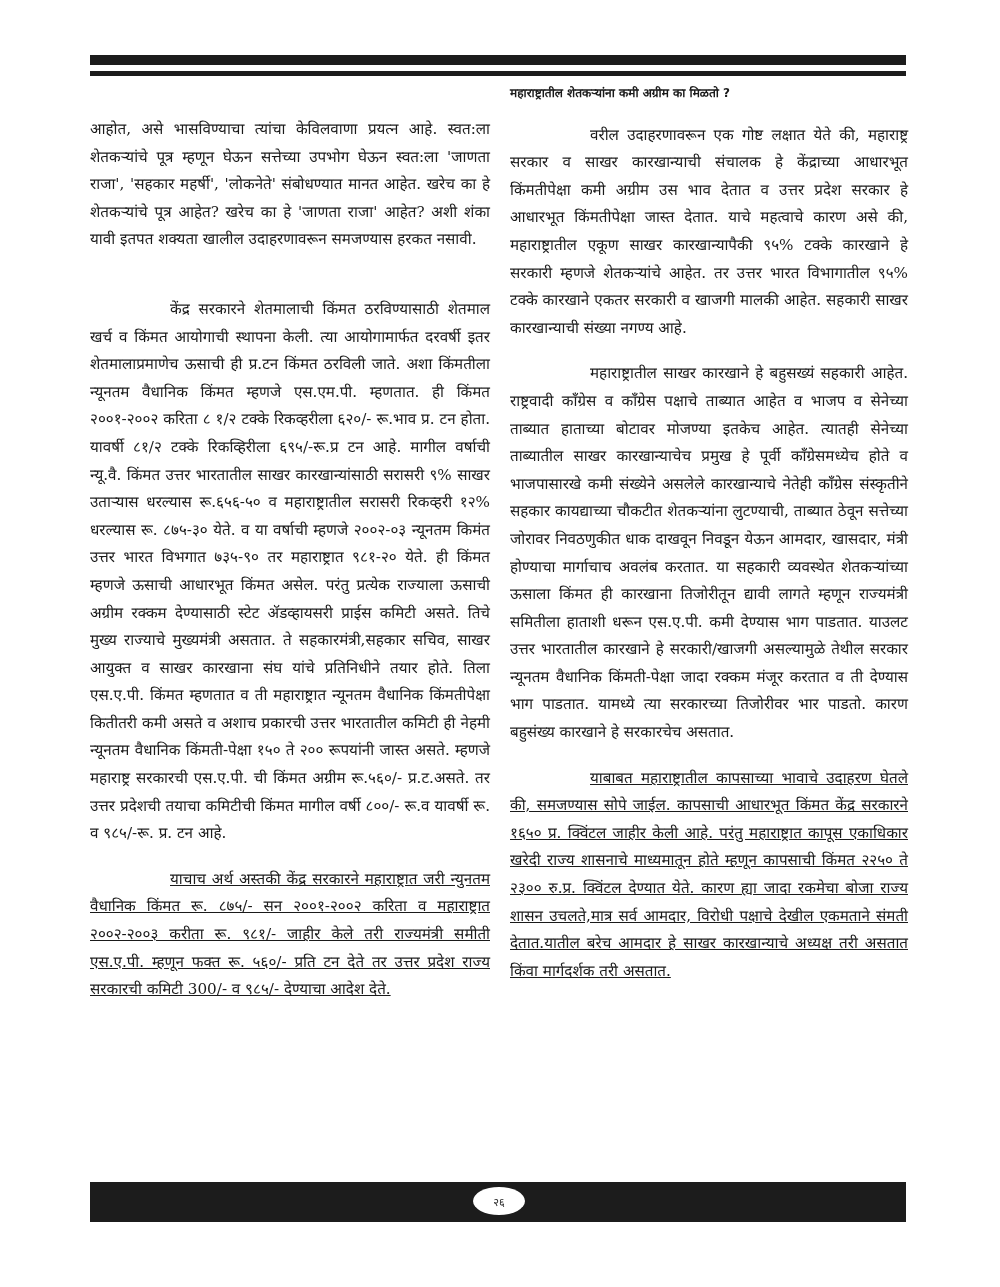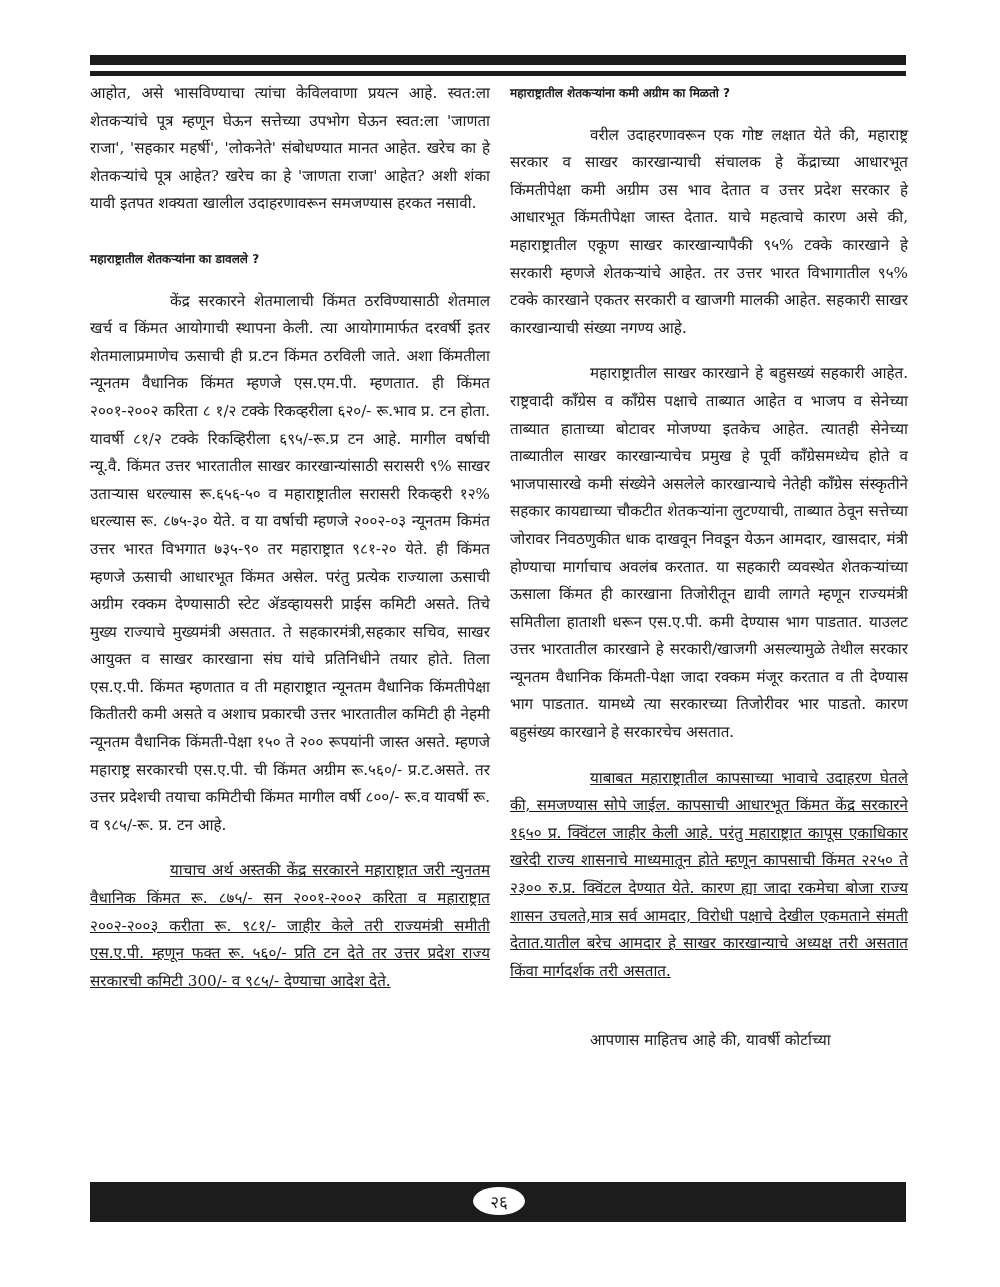--- a/index.html
+++ b/index.html
@@ -5,50 +5,48 @@
   html, body { margin: 0; padding: 0; background: #ffffff; }
   body { width: 1000px; height: 1287px; position: relative; overflow: hidden;
          font-family: "DejaVu Serif", "Liberation Serif", serif; color: #1a1a1a; }
   .bar-thick { position: absolute; left: 90px; top: 55px; width: 816px; height: 10px; background: #1c1c1c; }
   .bar-thin  { position: absolute; left: 90px; top: 71px; width: 816px; height: 5px; background: #1c1c1c; }
   .col { position: absolute; top: 80px; width: 400px; font-size: 15.2px; line-height: 27.6px; text-align: justify; }
   .col-left { left: 90px; }
   .col-right { left: 510px; width: 398px; }
   .col p { margin: 0; }
   .col p.indent { text-indent: 80px; margin-top: 14px; }
-  .col p.cont { text-indent: 0; }
+  .col p.cont { text-indent: 0; margin-top: 36px; }
   .col p.last { text-align-last: left; text-decoration: underline; }
   .col h2 { margin: 0; font-size: 12px; font-weight: bold; line-height: 27.6px; font-family: "DejaVu Sans", "Liberation Sans", sans-serif; }
   .gap-l { height: 28px; }
   .gap-s { height: 4px; }
   .footer { position: absolute; left: 90px; top: 1182px; width: 816px; height: 40px; background: #1c1c1c; }
   .page-num { position: absolute; left: 473px; top: 1187px; width: 52px; height: 28px; background: #ffffff;
               border-radius: 50%; display: flex; align-items: center; justify-content: center;
-              font-size: 17px; font-family: "DejaVu Sans", sans-serif; color: #1c1c1c; }
+              font-size: 11px; font-family: "DejaVu Sans", sans-serif; color: #1c1c1c; }
 </style>
 </head>
 <body>
 
 <div class="bar-thick"></div>
 <div class="bar-thin"></div>
 
 <div class="col col-left">
   <p class="cont">आहोत, असे भासविण्याचा त्यांचा केविलवाणा प्रयत्न आहे. स्वत:ला शेतकऱ्यांचे पूत्र म्हणून घेऊन सत्तेच्या उपभोग घेऊन स्वत:ला 'जाणता राजा', 'सहकार महर्षी', 'लोकनेते' संबोधण्यात मानत आहेत. खरेच का हे शेतकऱ्यांचे पूत्र आहेत? खरेच का हे 'जाणता राजा' आहेत? अशी शंका यावी इतपत शक्यता खालील उदाहरणावरून समजण्यास हरकत नसावी.</p>
   <div class="gap-l"></div>
-  <h2>महाराष्ट्रातील शेतकऱ्यांना का डावलले ?</h2>
   <p class="indent">केंद्र सरकारने शेतमालाची किंमत ठरविण्यासाठी शेतमाल खर्च व किंमत आयोगाची स्थापना केली. त्या आयोगामार्फत दरवर्षी इतर शेतमालाप्रमाणेच ऊसाची ही प्र.टन किंमत ठरविली जाते. अशा किंमतीला न्यूनतम वैधानिक किंमत म्हणजे एस.एम.पी. म्हणतात. ही किंमत २००१-२००२ करिता ८ १/२ टक्के रिकव्हरीला ६२०/- रू.भाव प्र. टन होता. यावर्षी ८१/२ टक्के रिकव्हिरीला ६९५/-रू.प्र टन आहे. मागील वर्षाची न्यू.वै. किंमत उत्तर भारतातील साखर कारखान्यांसाठी सरासरी ९% साखर उताऱ्यास धरल्यास रू.६५६-५० व महाराष्ट्रातील सरासरी रिकव्हरी १२% धरल्यास रू. ८७५-३० येते. व या वर्षाची म्हणजे २००२-०३ न्यूनतम किमंत उत्तर भारत विभगात ७३५-९० तर महाराष्ट्रात ९८१-२० येते. ही किंमत म्हणजे ऊसाची आधारभूत किंमत असेल. परंतु प्रत्येक राज्याला ऊसाची अग्रीम रक्कम देण्यासाठी स्टेट ॲडव्हायसरी प्राईस कमिटी असते. तिचे मुख्य राज्याचे मुख्यमंत्री असतात. ते सहकारमंत्री,सहकार सचिव, साखर आयुक्त व साखर कारखाना संघ यांचे प्रतिनिधीने तयार होते. तिला एस.ए.पी. किंमत म्हणतात व ती महाराष्ट्रात न्यूनतम वैधानिक किंमतीपेक्षा कितीतरी कमी असते व अशाच प्रकारची उत्तर भारतातील कमिटी ही नेहमी न्यूनतम वैधानिक किंमती-पेक्षा १५० ते २०० रूपयांनी जास्त असते. म्हणजे महाराष्ट्र सरकारची एस.ए.पी. ची किंमत अग्रीम रू.५६०/- प्र.ट.असते. तर उत्तर प्रदेशची तयाचा कमिटीची किंमत मागील वर्षी ८००/- रू.व यावर्षी रू. व ९८५/-रू. प्र. टन आहे.</p>
   <div class="gap-s"></div>
   <p class="indent last">याचाच अर्थ अस्तकी केंद्र सरकारने महाराष्ट्रात जरी न्युनतम वैधानिक किंमत रू. ८७५/- सन २००१-२००२ करिता व महाराष्ट्रात २००२-२००३ करीता रू. ९८१/- जाहीर केले तरी राज्यमंत्री समीती एस.ए.पी. म्हणून फक्त रू. ५६०/- प्रति टन देते तर उत्तर प्रदेश राज्य सरकारची कमिटी 300/- व ९८५/- देण्याचा आदेश देते.</p>
 </div>
 
 <div class="col col-right">
   <h2>महाराष्ट्रातील शेतकऱ्यांना कमी अग्रीम का मिळतो ?</h2>
   <p class="indent">वरील उदाहरणावरून एक गोष्ट लक्षात येते की, महाराष्ट्र सरकार व साखर कारखान्याची संचालक हे केंद्राच्या आधारभूत किंमतीपेक्षा कमी अग्रीम उस भाव देतात व उत्तर प्रदेश सरकार हे आधारभूत किंमतीपेक्षा जास्त देतात. याचे महत्वाचे कारण असे की, महाराष्ट्रातील एकूण साखर कारखान्यापैकी ९५% टक्के कारखाने हे सरकारी म्हणजे शेतकऱ्यांचे आहेत. तर उत्तर भारत विभागातील ९५% टक्के कारखाने एकतर सरकारी व खाजगी मालकी आहेत. सहकारी साखर कारखान्याची संख्या नगण्य आहे.</p>
   <div class="gap-s"></div>
   <p class="indent">महाराष्ट्रातील साखर कारखाने हे बहुसख्यं सहकारी आहेत. राष्ट्रवादी काँग्रेस व काँग्रेस पक्षाचे ताब्यात आहेत व भाजप व सेनेच्या ताब्यात हाताच्या बोटावर मोजण्या इतकेच आहेत. त्यातही सेनेच्या ताब्यातील साखर कारखान्याचेच प्रमुख हे पूर्वी काँग्रेसमध्येच होते व भाजपासारखे कमी संख्येने असलेले कारखान्याचे नेतेही काँग्रेस संस्कृतीने सहकार कायद्याच्या चौकटीत शेतकऱ्यांना लुटण्याची, ताब्यात ठेवून सत्तेच्या जोरावर निवठणुकीत धाक दाखवून निवडून येऊन आमदार, खासदार, मंत्री होण्याचा मार्गाचाच अवलंब करतात. या सहकारी व्यवस्थेत शेतकऱ्यांच्या ऊसाला किंमत ही कारखाना तिजोरीतून द्यावी लागते म्हणून राज्यमंत्री समितीला हाताशी धरून एस.ए.पी. कमी देण्यास भाग पाडतात. याउलट उत्तर भारतातील कारखाने हे सरकारी/खाजगी असल्यामुळे तेथील सरकार न्यूनतम वैधानिक किंमती-पेक्षा जादा रक्कम मंजूर करतात व ती देण्यास भाग पाडतात. यामध्ये त्या सरकारच्या तिजोरीवर भार पाडतो. कारण बहुसंख्य कारखाने हे सरकारचेच असतात.</p>
   <div class="gap-s"></div>
   <p class="indent last">याबाबत महाराष्ट्रातील कापसाच्या भावाचे उदाहरण घेतले की, समजण्यास सोपे जाईल. कापसाची आधारभूत किंमत केंद्र सरकारने १६५० प्र. क्विंटल जाहीर केली आहे. परंतु महाराष्ट्रात कापूस एकाधिकार खरेदी राज्य शासनाचे माध्यमातून होते म्हणून कापसाची किंमत २२५० ते २३०० रु.प्र. क्विंटल देण्यात येते. कारण ह्या जादा रकमेचा बोजा राज्य शासन उचलते,मात्र सर्व आमदार, विरोधी पक्षाचे देखील एकमताने संमती देतात.यातील बरेच आमदार हे साखर कारखान्याचे अध्यक्ष तरी असतात किंवा मार्गदर्शक तरी असतात.</p>
   <div class="gap-l"></div>
-  <p class="indent">आपणास माहितच आहे की, यावर्षी कोर्टाच्या</p>
 </div>
 
 <div class="footer"></div>
 <div class="page-num">२६</div>
 
 </body></html>

